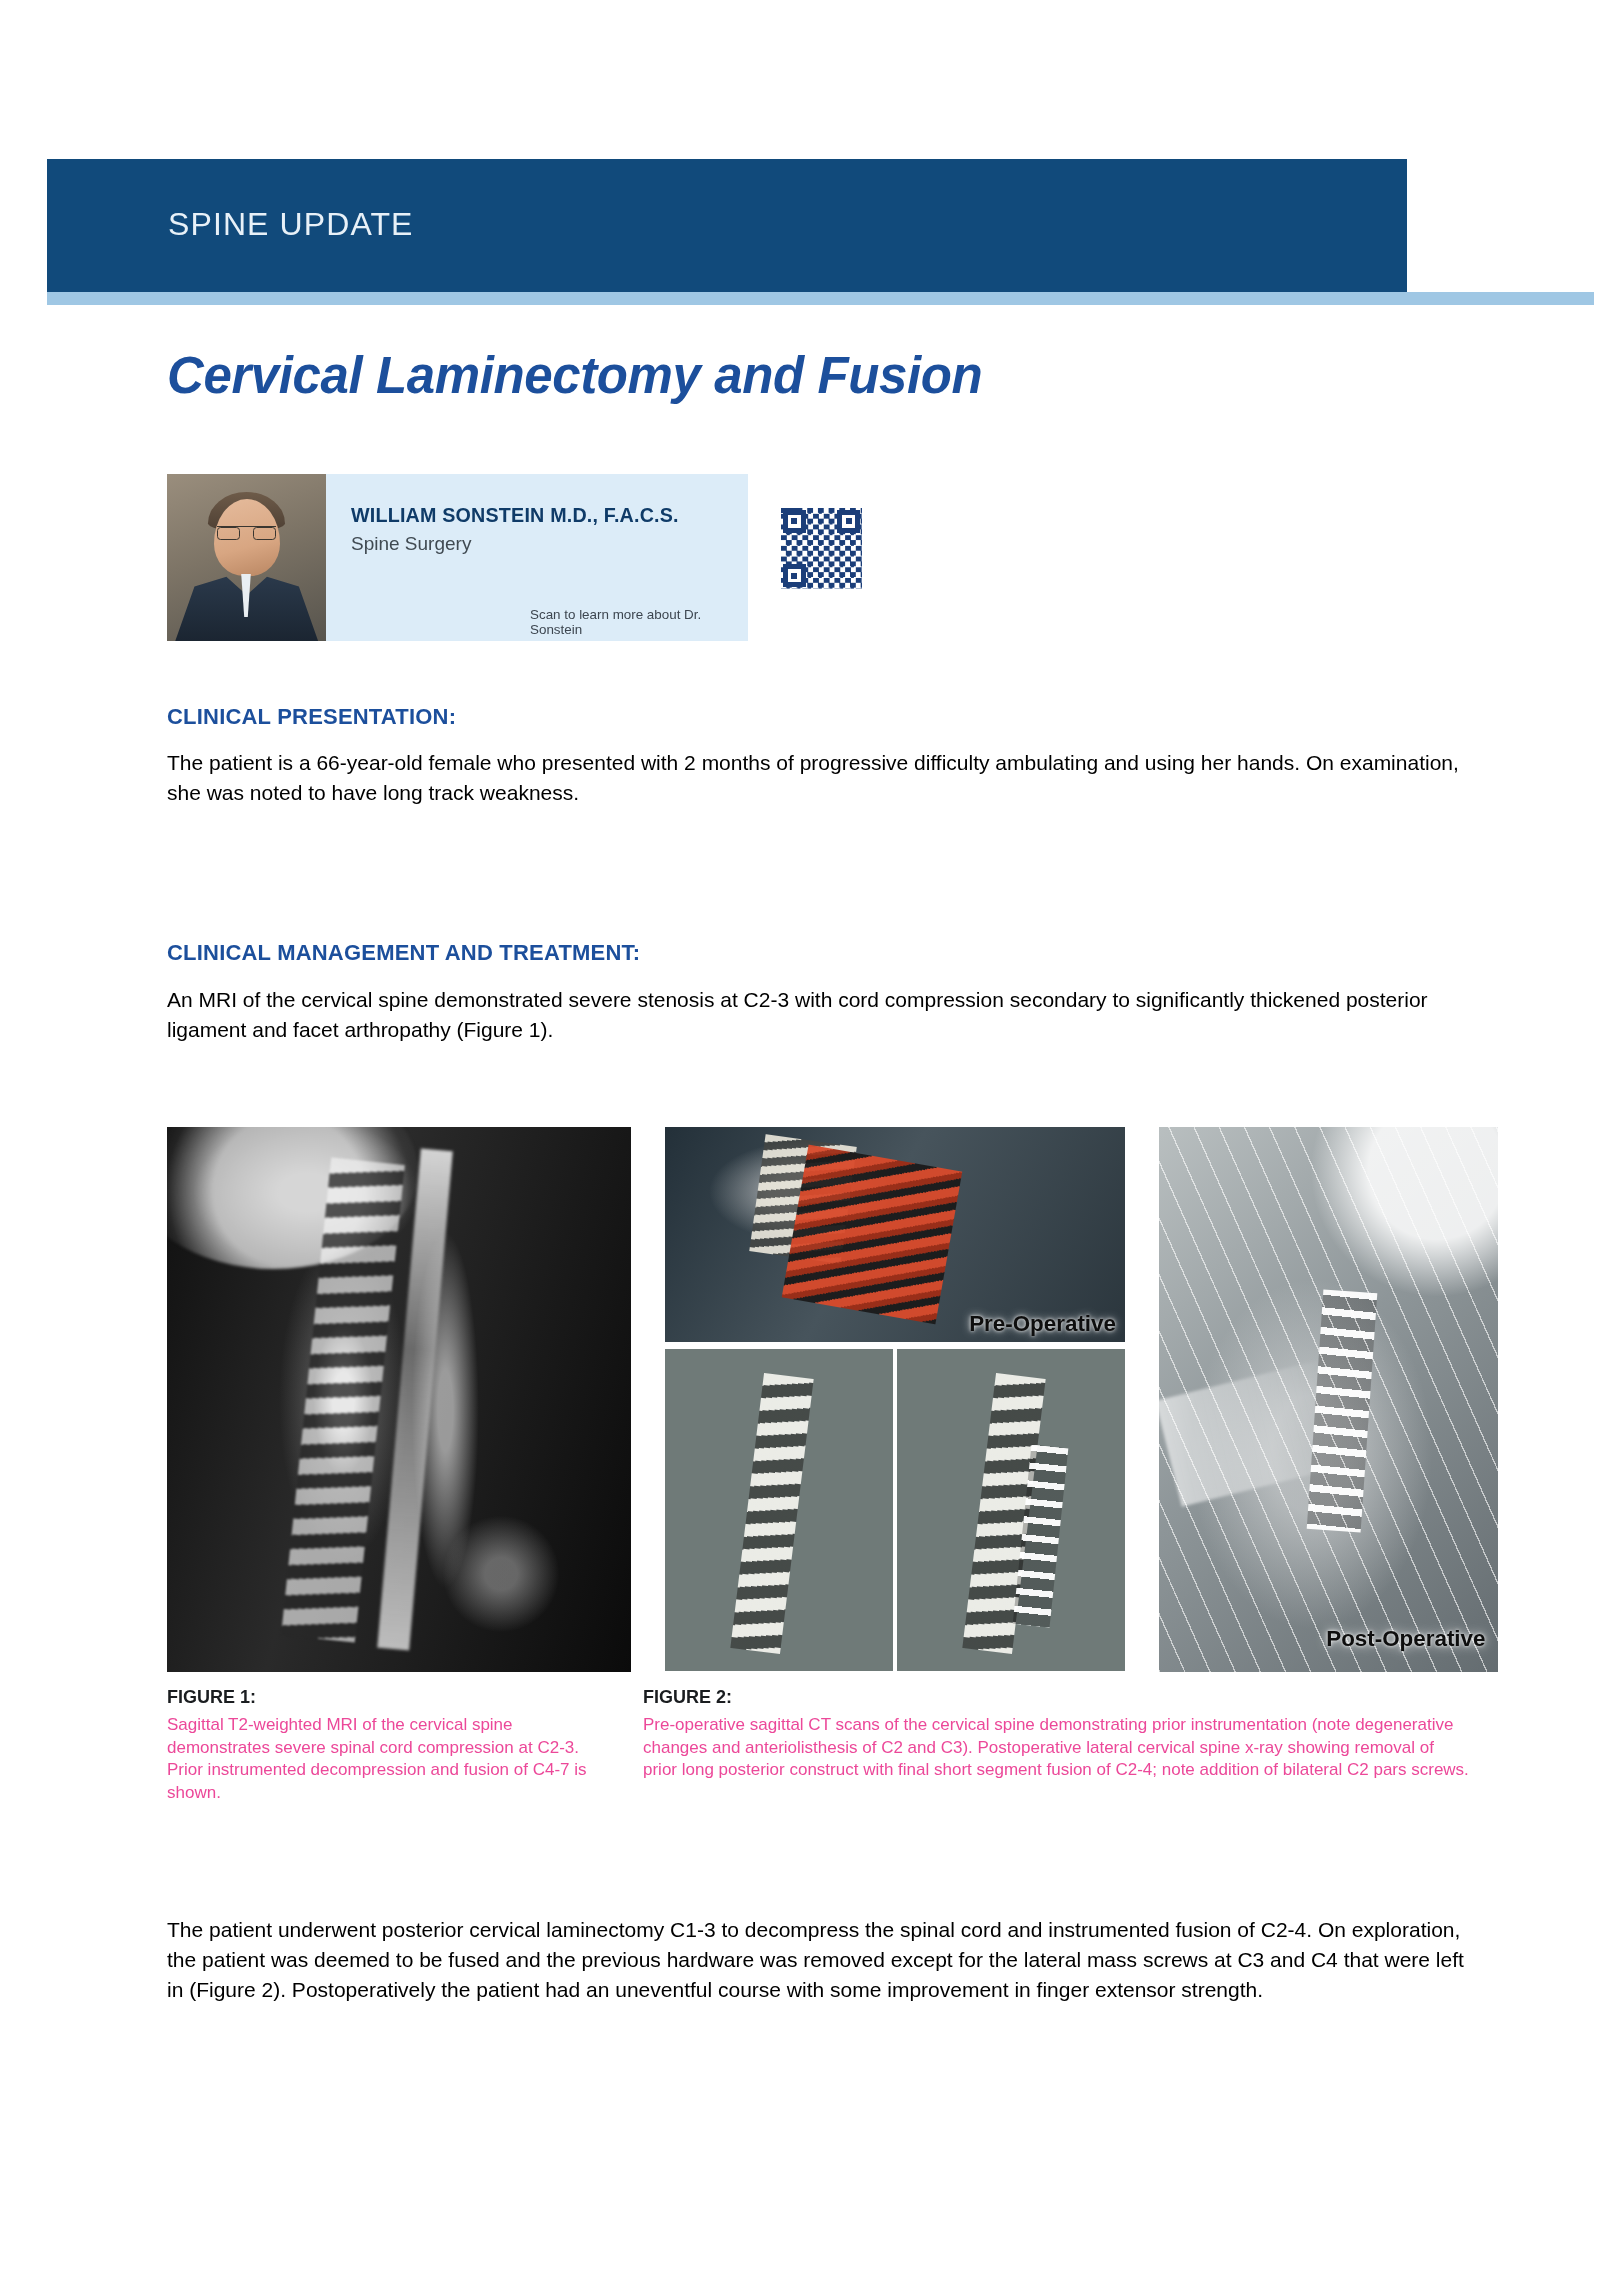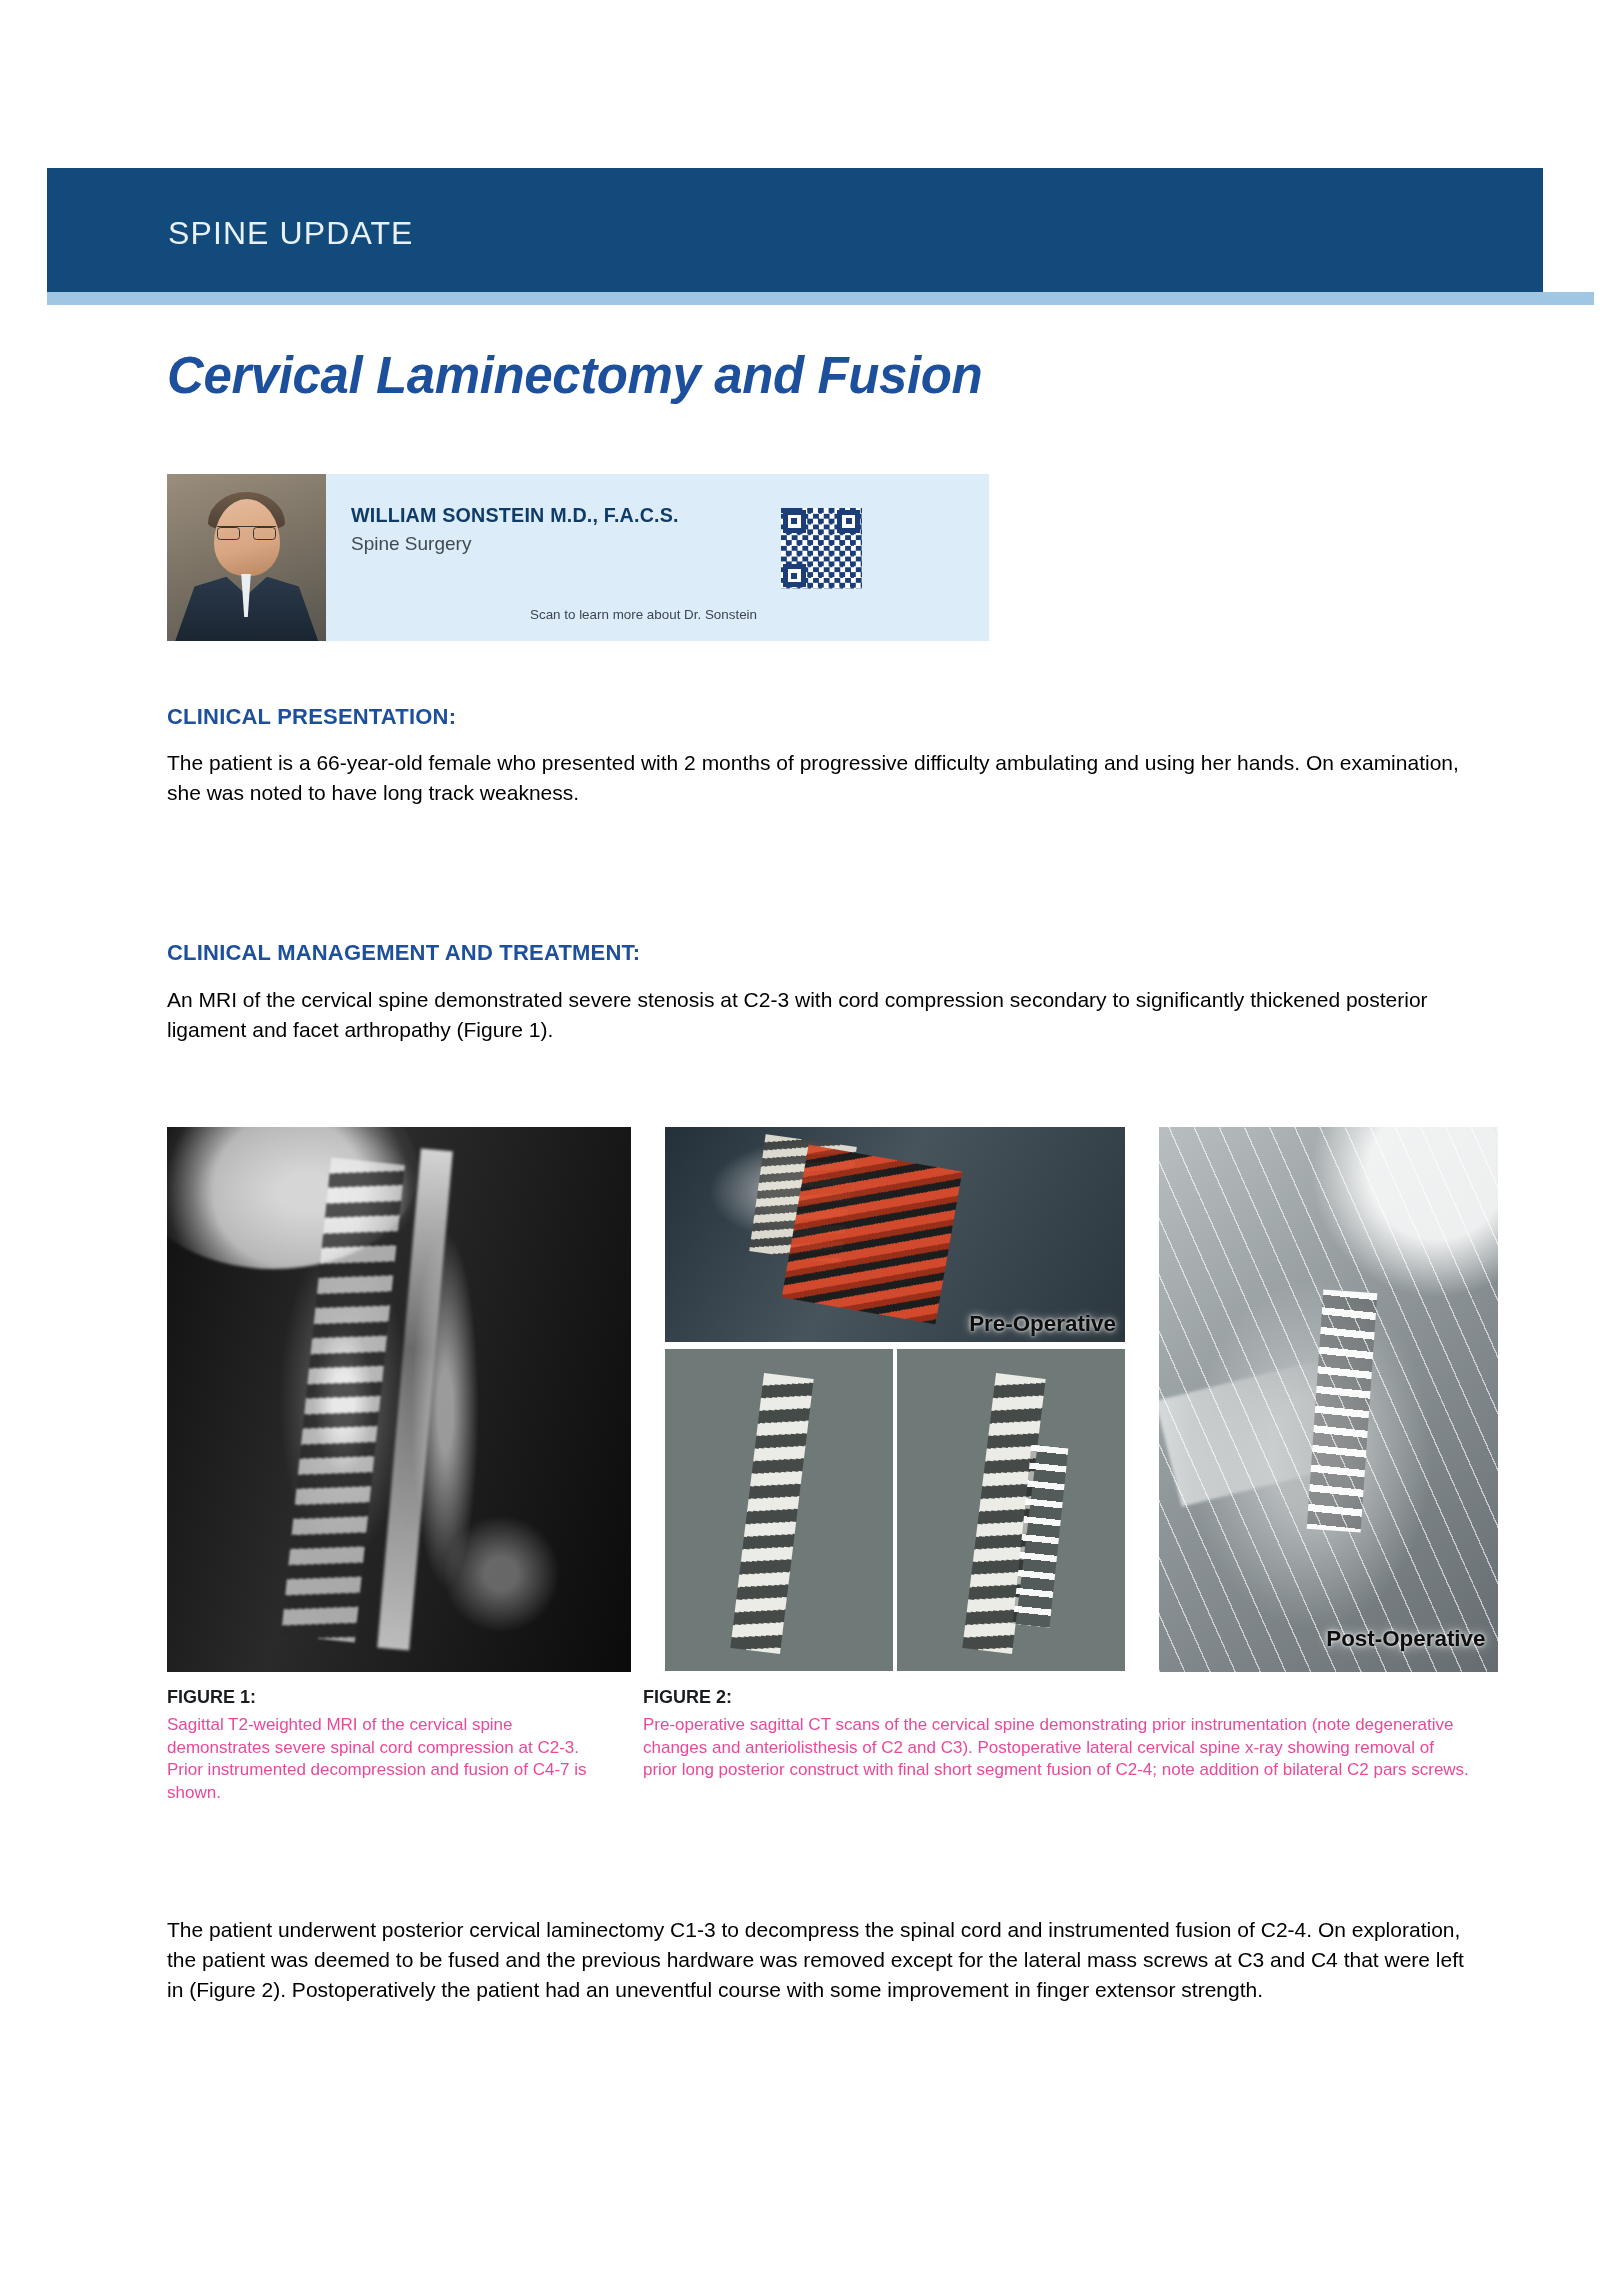--- a/index.html
+++ b/index.html
@@ -21,22 +21,22 @@
     left: 0; top: 0;
     width: 1620px;
     height: 2293px;
     background: #ffffff;
   }
 
   
   .header-band {
     position: absolute;
     left: 47px;
-    top: 168px;
-    width: 1496px;
+    top: 159px;
+    width: 1360px;
     height: 133px;
     background: #114a7b;
   }
   .header-band-title {
     position: absolute;
     left: 121px;
     top: 47px;
     font-size: 32px;
     letter-spacing: 1.1px;
     color: #e8f1f8;
@@ -63,21 +63,21 @@
     font-style: italic;
     color: #1c4f9c;
     letter-spacing: -0.4px;
   }
 
   
   .author-card {
     position: absolute;
     left: 167px;
     top: 474px;
-    width: 822px;
+    width: 581px;
     height: 167px;
     background: #dcecf8;
   }
   .author-photo {
     position: absolute;
     left: 0px;
     top: 0px;
     width: 159px;
     height: 167px;
     overflow: hidden;

